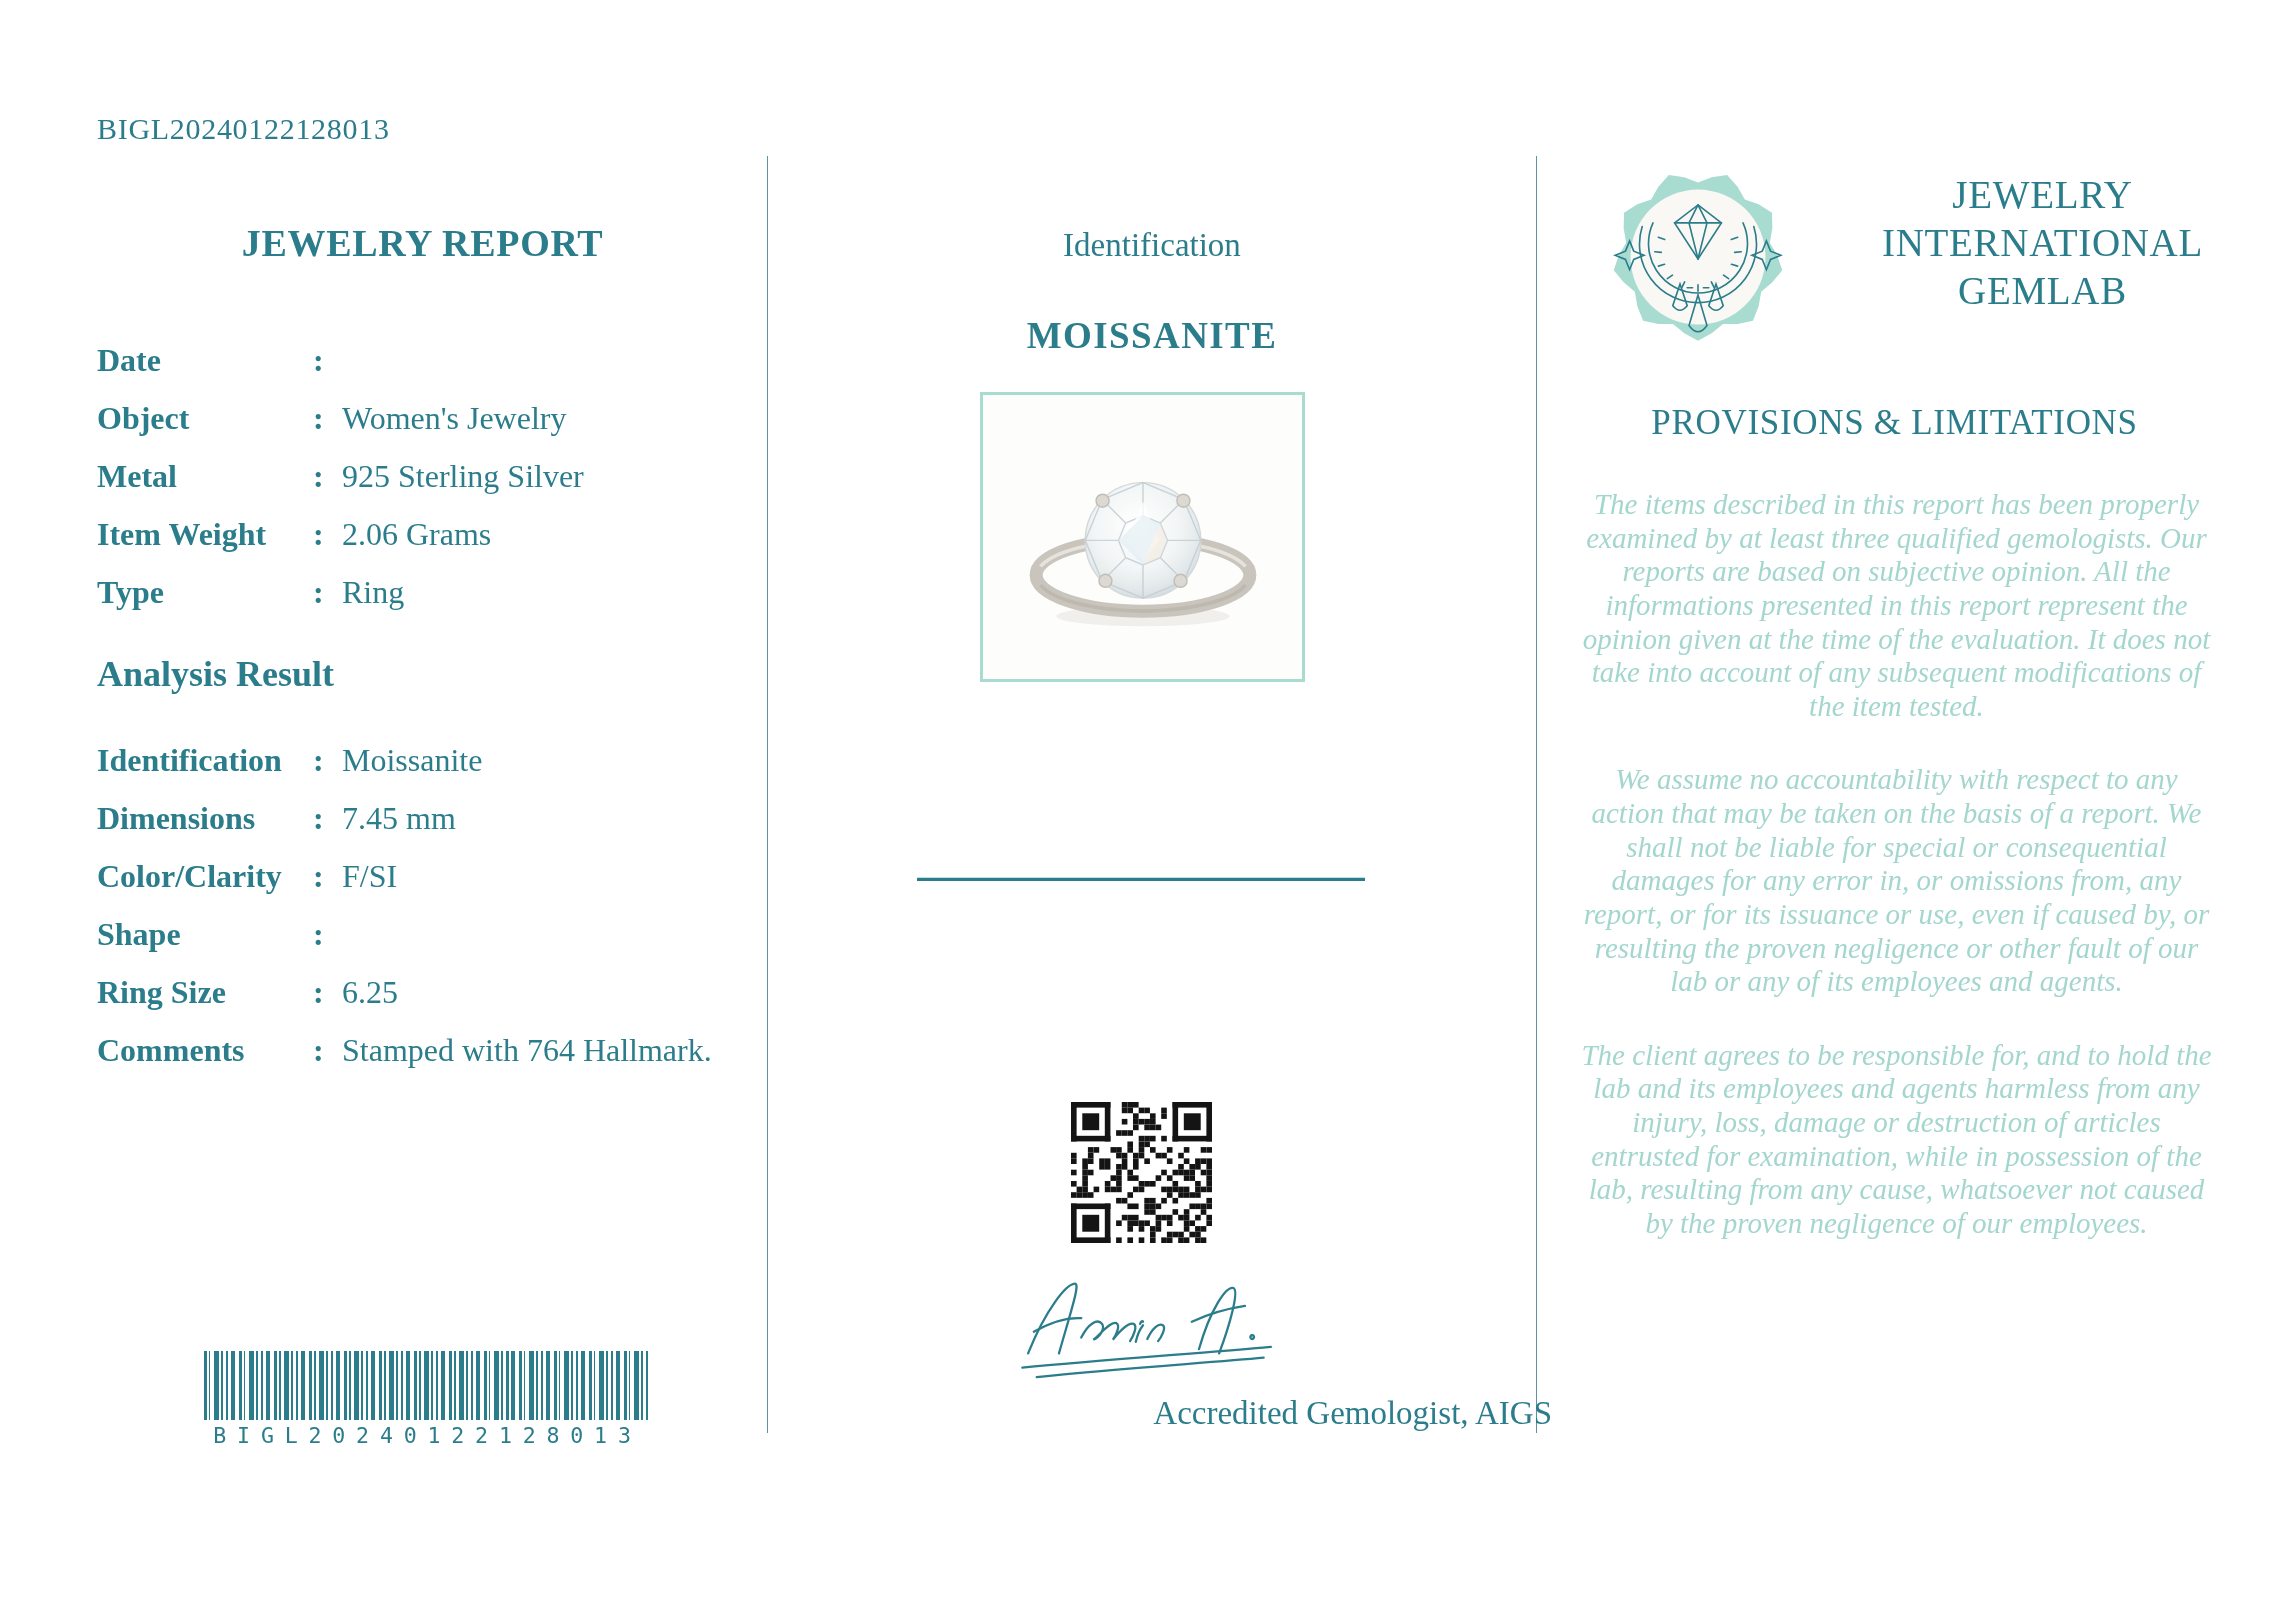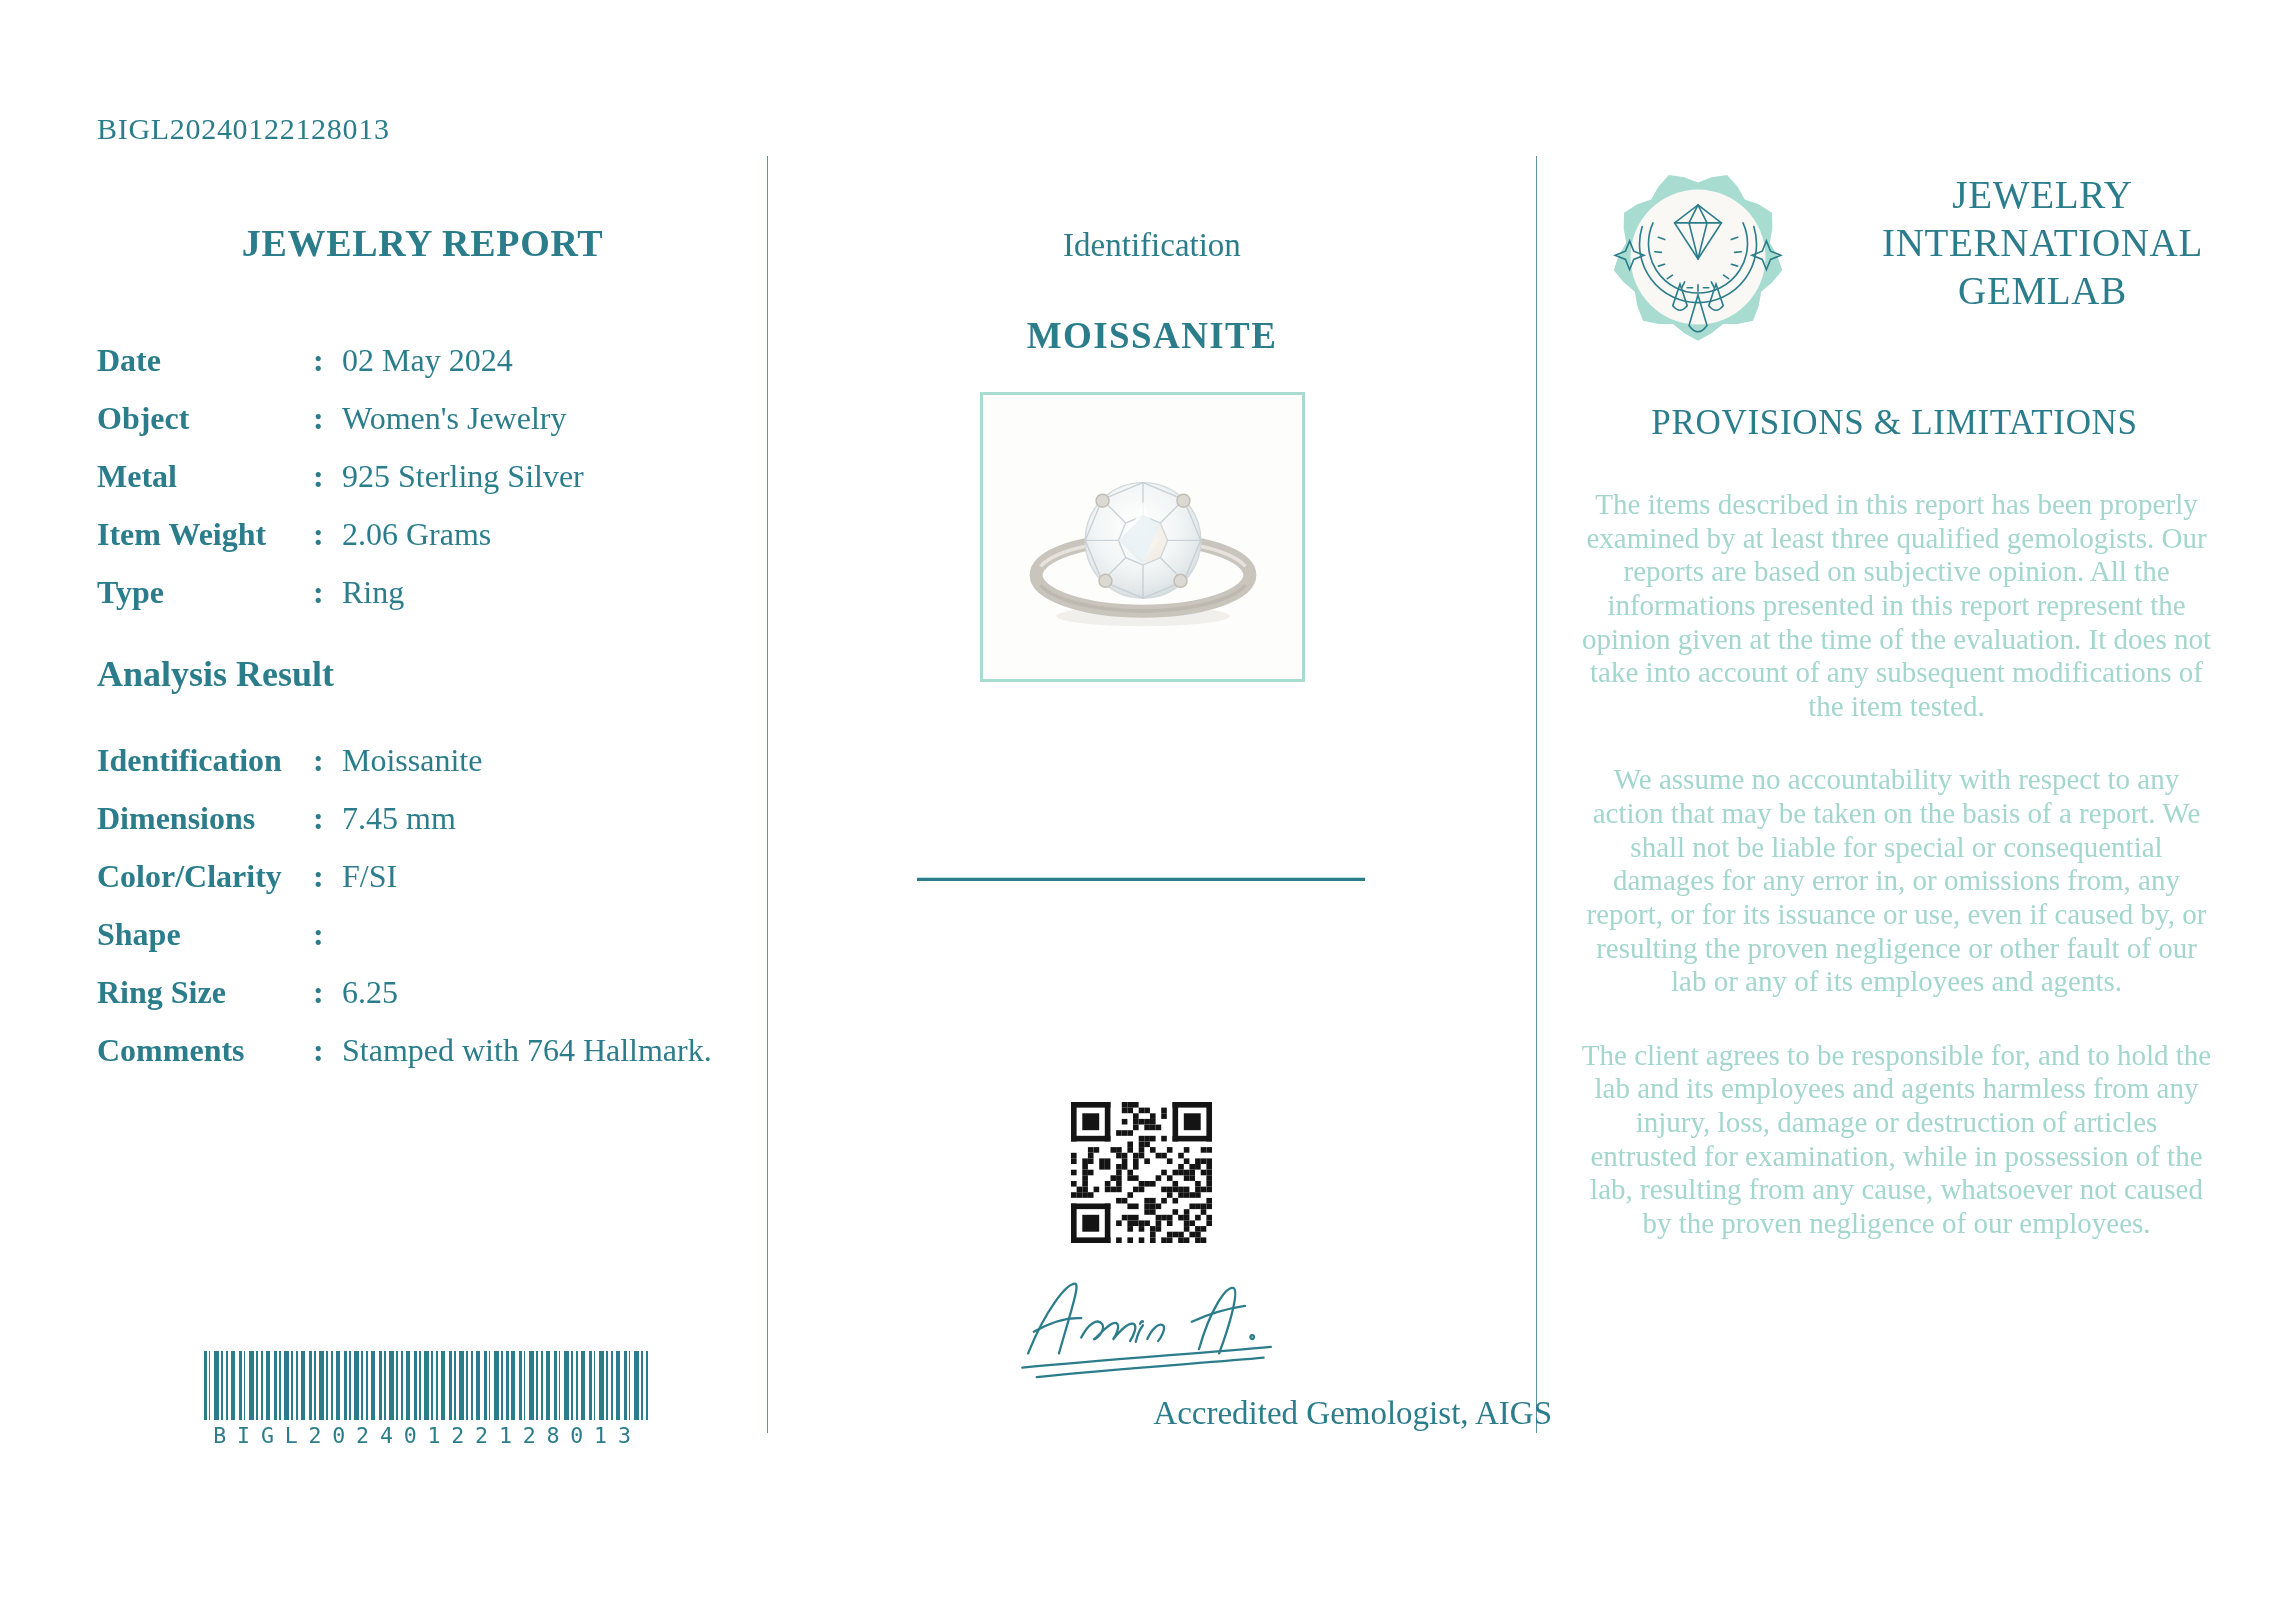--- a/index.html
+++ b/index.html
@@ -88,37 +88,36 @@
     text-align:center;font-size:39px;line-height:48px;letter-spacing:0.7px;
     color:var(--teal);
   }
   .provisions{
     position:absolute;left:1553px;top:403px;width:683px;text-align:center;
   }
   .provisions-title{
     font-size:35px;letter-spacing:0.7px;margin-bottom:45px;color:var(--teal);
   }
   .provision-para{
-    font-size:29px;line-height:1.16;
+    font-size:29px;font-style:italic;line-height:1.16;
     color:var(--pale);margin:0 23px 40px 27px;
   }
 </style>
 </head>
 <body>
 
 <div class="report-number">BIGL20240122128013</div>
 
 <div class="left-col">
   <div class="jewelry-title">JEWELRY REPORT</div>
 
   <div class="detail-block basic">
     <div class="detail-row">
       <span class="lbl">Date</span>
       <span class="sep">:</span>
-      <span class="val">02 May 2024</span>
     </div>
     <div class="detail-row">
       <span class="lbl">Object</span>
       <span class="sep">:</span>
       <span class="val">Women's Jewelry</span>
     </div>
     <div class="detail-row">
       <span class="lbl">Metal</span>
       <span class="sep">:</span>
       <span class="val">925 Sterling Silver</span>

